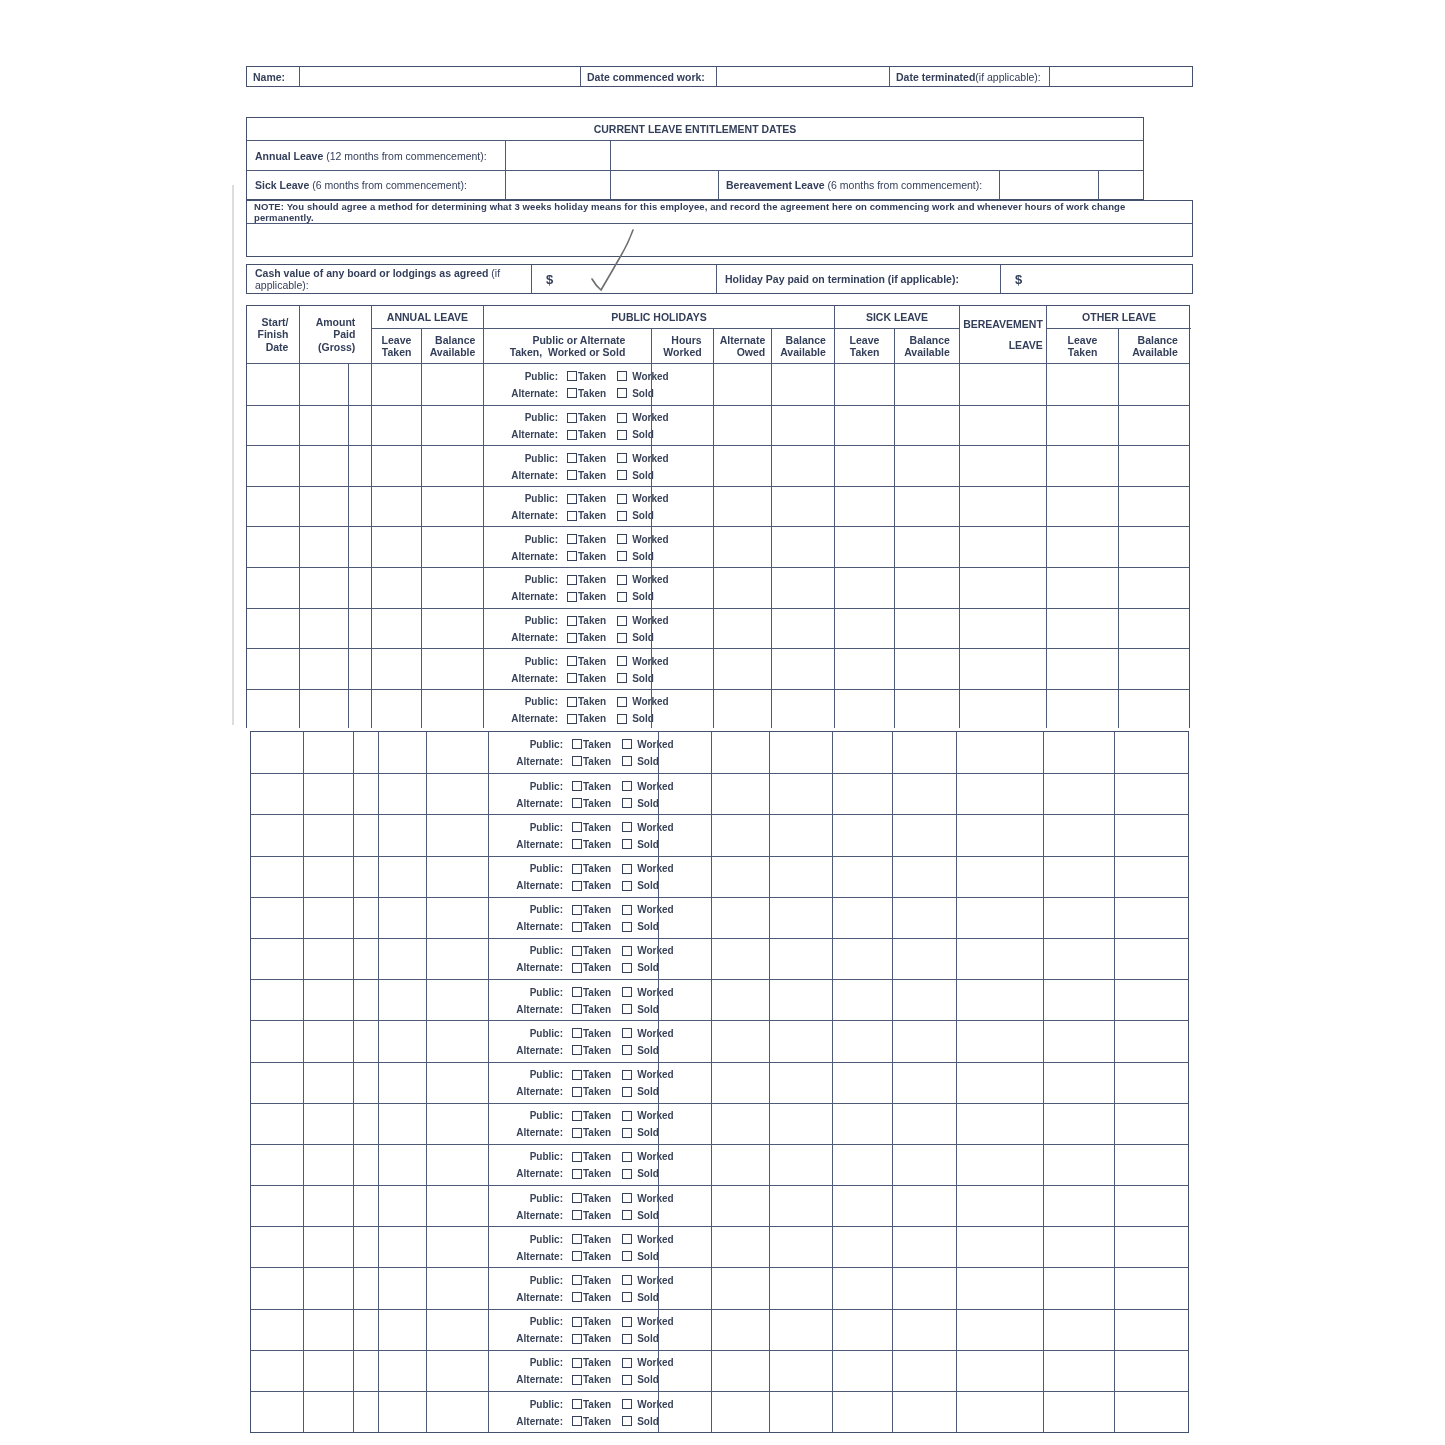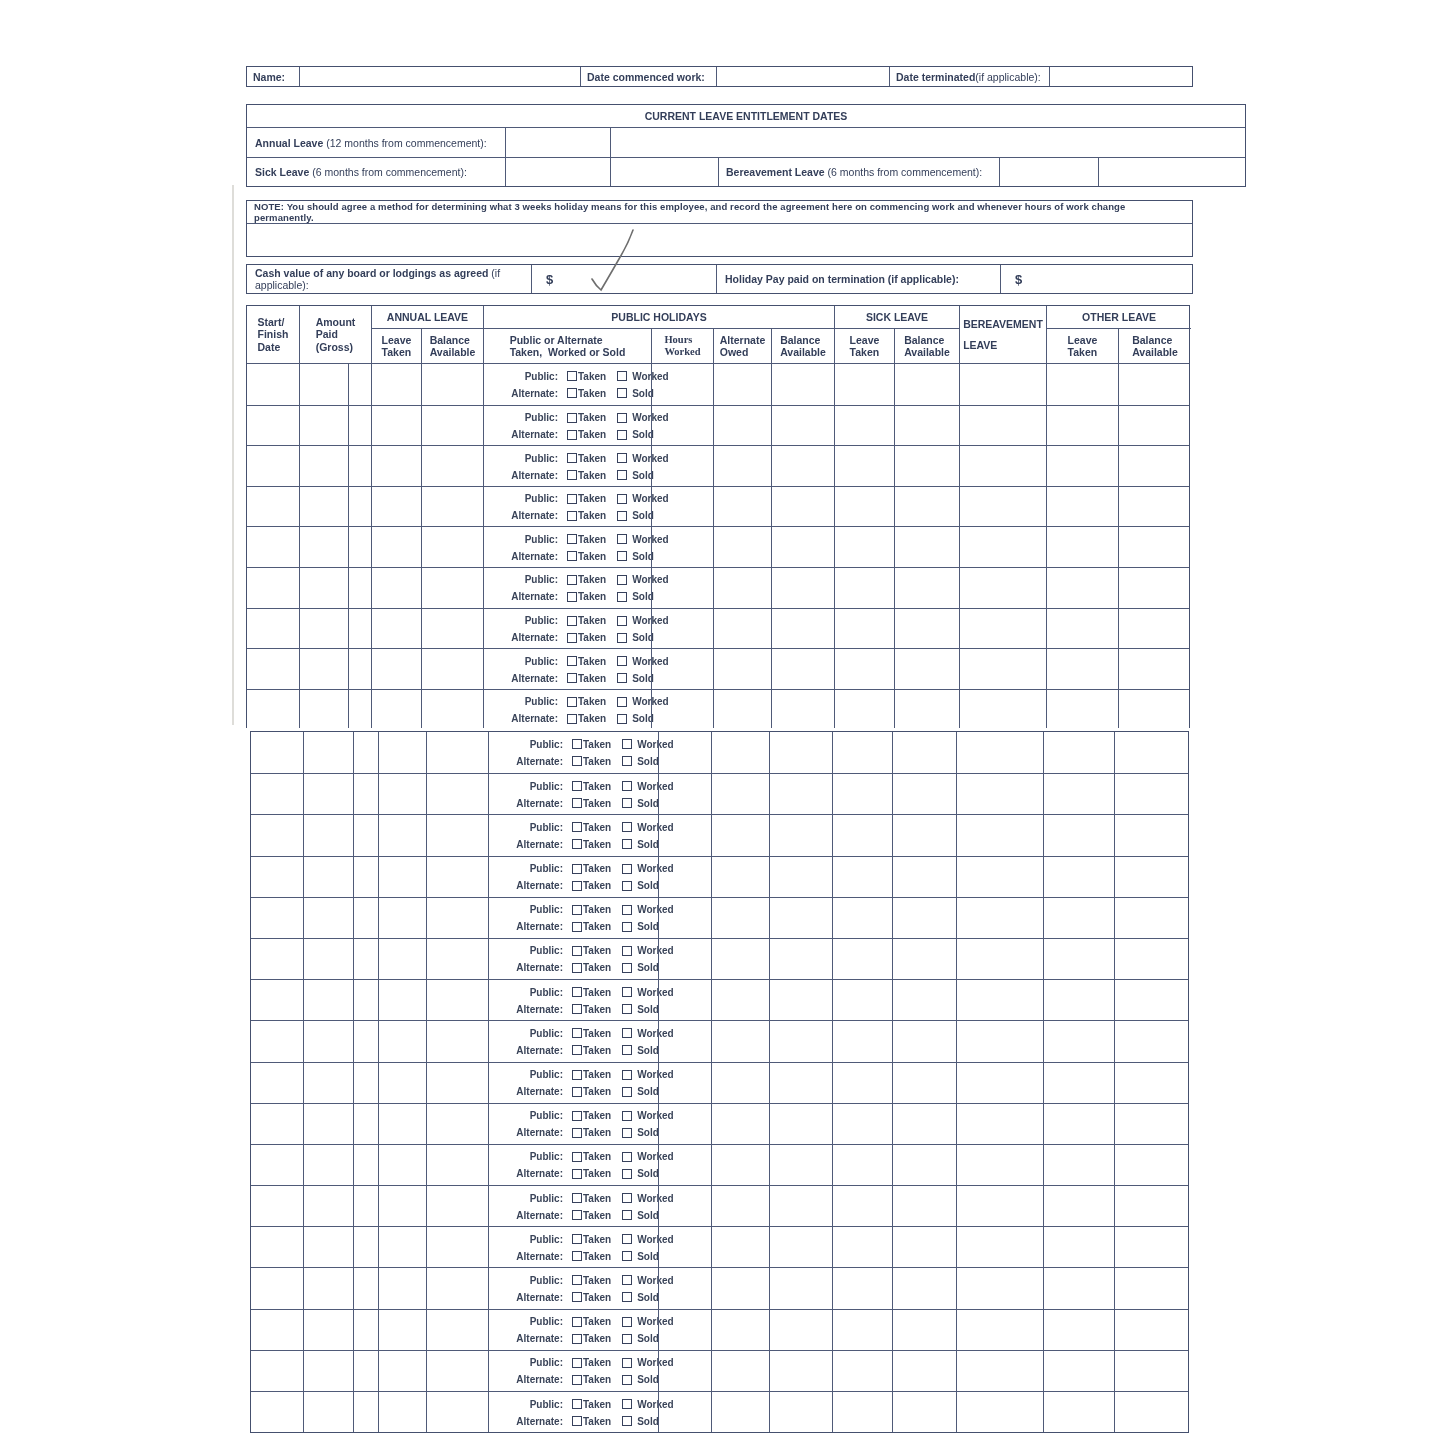--- a/index.html
+++ b/index.html
@@ -32,21 +32,21 @@
 
   
   .name-row{ left:246px; top:66px; width:947px; height:21px; display:grid;
     grid-template-columns:52px 281px 136px 173px 160px 145px; }
   .name-row > div{ border-left:1px solid var(--line); display:flex; align-items:center; padding:0 6px; }
   .name-row > div:first-child{ border-left:none; }
   .lbl{ font-size:10.5px; font-weight:700; }
   .lbl .soft{ font-weight:400; }
 
   
-  .ent{ left:246px; top:104px; width:1000px; }
+  .ent{ left:246px; top:117px; width:898px; }
   .ent-head{ height:23px; display:flex; align-items:center; justify-content:center;
     font-size:10.5px; font-weight:700; border-bottom:1px solid var(--line); }
   .entrow{ display:grid; height:29px; }
   .entrow.r1{ grid-template-columns:258px 105px 108px 1fr; }
   .entrow.r2{ grid-template-columns:258px 105px 108px 281px 99px 1fr; border-top:1px solid var(--line); }
   .entrow > div{ border-left:1px solid var(--line); display:flex; align-items:center; padding:0 7px; }
   .entrow > div:first-child{ border-left:none; padding-left:8px; }
 
   
   .note{ left:246px; top:200px; width:947px; height:57px; }
@@ -61,31 +61,31 @@
   .cash > div:first-child{ border-left:none; }
   .dollar{ font-size:13px; font-weight:700; padding-left:6px; }
 
   
   .tbl{ background:#fff; }
   .tbl.upper{ left:246px; top:305px; width:944px; border:1.5px solid var(--line-strong); border-bottom:none; }
   .tbl.lower{ left:250px; top:731px; width:939px; border:1.5px solid var(--line-strong); }
 
   .thead{ display:grid; border-bottom:1px solid var(--line);
     grid-template-columns:52px 49px 23px 50px 62px 168px 62px 58px 63px 60px 65px 87px 72px 73px;
-    grid-template-rows:23px 34px; font-size:10.5px; font-weight:700; text-align:left; }
+    grid-template-rows:23px 34px; font-size:10.5px; font-weight:700; text-align:right; }
   .hc{ display:flex; align-items:center; justify-content:center; line-height:12.5px; }
   .bl{ border-left:1px solid var(--line); }
   .bb{ border-bottom:1px solid var(--line); }
   .h-sf{ grid-column:1; grid-row:1/3; }
   .h-amt{ grid-column:2/4; grid-row:1/3; }
   .h-annual{ grid-column:4/6; grid-row:1; }
   .h-lt1{ grid-column:4; grid-row:2; } .h-ba1{ grid-column:5; grid-row:2; }
   .h-ph{ grid-column:6/10; grid-row:1; }
   .h-poa{ grid-column:6; grid-row:2; }
-  .h-hw{ grid-column:7; grid-row:2;font-family:Liberation Serif, serif; } .h-ao{ grid-column:8; grid-row:2; } .h-ba2{ grid-column:9; grid-row:2; }
+  .h-hw{ grid-column:7; grid-row:2; } .h-ao{ grid-column:8; grid-row:2; } .h-ba2{ grid-column:9; grid-row:2; }
   .h-sick{ grid-column:10/12; grid-row:1; }
   .h-lt2{ grid-column:10; grid-row:2; } .h-ba3{ grid-column:11; grid-row:2; }
   .h-ber{ grid-column:12; grid-row:1/3; line-height:21px; }
   .h-other{ grid-column:13/15; grid-row:1; }
   .h-lt3{ grid-column:13; grid-row:2; } .h-ba4{ grid-column:14; grid-row:2; }
 
   .tbody.upper-body{ height:364px; overflow:hidden; }
   .trow{ display:grid; }
   .upper .trow{ grid-template-columns:52px 49px 23px 50px 62px 168px 62px 58px 63px 60px 65px 87px 72px 73px; height:40.6px; }
   .lower .trow{ grid-template-columns:52px 50px 25px 48px 62px 170px 53px 58px 63px 60px 64px 87px 71px 76px; height:41.2px; }

